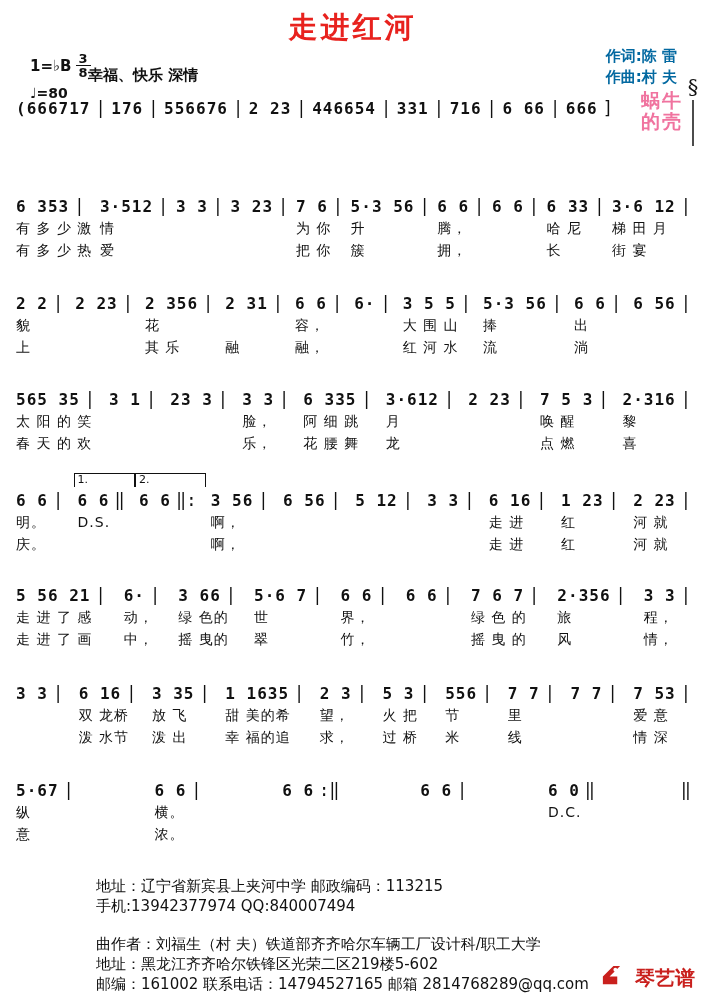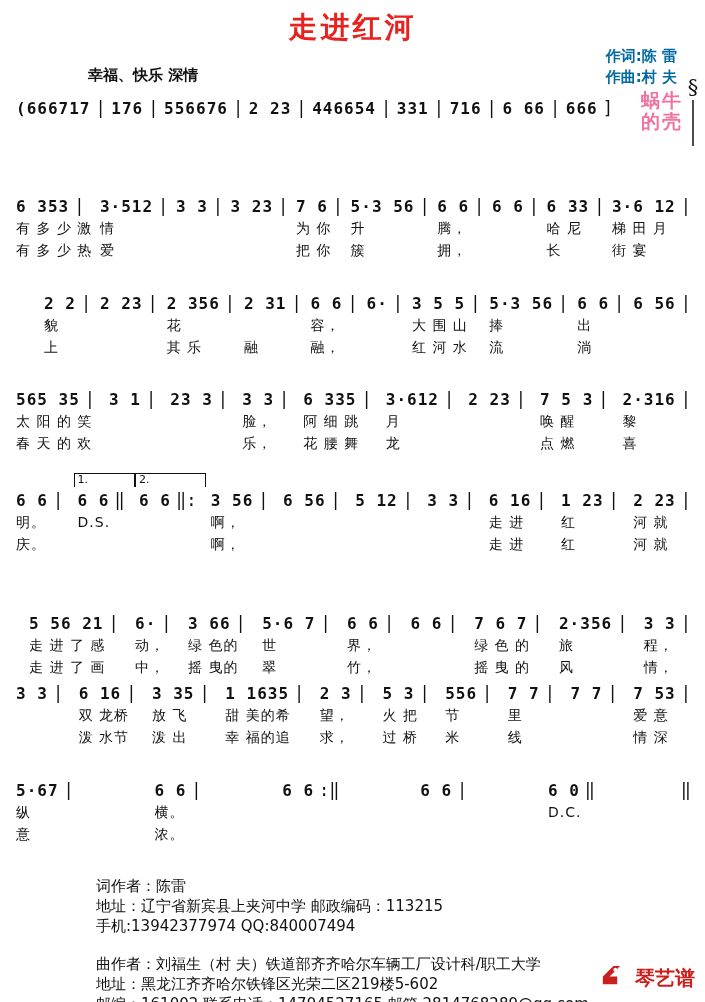--- a/index.html
+++ b/index.html
@@ -39,20 +39,30 @@
   .logo{position:absolute;right:10px;top:964px;display:flex;align-items:center;gap:12px;
         font-size:20px;font-weight:700;}
 </style>
 </head>
 <body>
 
 <div class="page">
 
   <div class="title" style="color: rgb(232, 34, 30);">走进红河</div>
 
+  <div class="keyblock">
+    <div class="keysig">
+      <span>1=♭B</span>
+      <span class="frac">
+        <span class="num">3</span>
+        <span>8</span>
+      </span>
+    </div>
+    <div class="tempo">♩=80</div>
+  </div>
 
   <div class="expression">幸福、快乐  深情</div>
 
   <div class="credits" style="color: #0369a1;">
     <div>作词:陈  雷</div>
     <div>作曲:村  夫</div>
   </div>
 
   <div class="seal" style="color: rgb(240, 115, 159);">
     <div>蜗牛</div>
@@ -198,21 +208,21 @@
         </div>
         <div class="cell">
           <div class="noterow">
             <span>3·6 12</span>
             <span class="bar">|</span>
           </div>
           <div class="lyric">梯 田 月</div>
           <div class="lyric">街 宴</div>
         </div>
       </div>
-      <div class="system" style="top: 293px; margin-left: 28px;">
+      <div class="system" style="top: 293px;">
         <div class="cell">
           <div class="noterow">
             <span>2 2</span>
             <span class="bar">|</span>
           </div>
           <div class="lyric">貌</div>
           <div class="lyric">上</div>
         </div>
         <div class="cell">
           <div class="noterow">
@@ -438,21 +448,21 @@
         </div>
         <div class="cell">
           <div class="noterow">
             <span>2 23</span>
             <span class="bar">|</span>
           </div>
           <div class="lyric">河 就</div>
           <div class="lyric">河 就</div>
         </div>
       </div>
-      <div class="system" style="top: 613px; margin-left: 13px;">
+      <div class="system" style="top: 585px;">
         <div class="cell">
           <div class="noterow">
             <span>5 56 21</span>
             <span class="bar">|</span>
           </div>
           <div class="lyric">走 进 了 感</div>
           <div class="lyric">走 进 了 画</div>
         </div>
         <div class="cell">
           <div class="noterow">
@@ -647,21 +657,20 @@
             <span></span>
             <span class="bar">‖</span>
           </div>
           <div class="lyric"></div>
           <div class="lyric"></div>
         </div>
       </div>
     </div>
 
   <div class="footer">
-    <div>词作者：陈雷</div>
     <div>地址：辽宁省新宾县上夹河中学  邮政编码：113215</div>
     <div>手机:13942377974      QQ:840007494</div>
     <div class="gap"></div>
     <div>曲作者：刘福生（村  夫）铁道部齐齐哈尔车辆工厂设计科/职工大学</div>
     <div>地址：黑龙江齐齐哈尔铁锋区光荣二区219楼5-602</div>
     <div>邮编：161002 联系电话：14794527165    邮箱    2814768289@qq.com</div>
   </div>
 
   <div class="logo" style="color: rgb(201, 32, 29);">
     <span>

